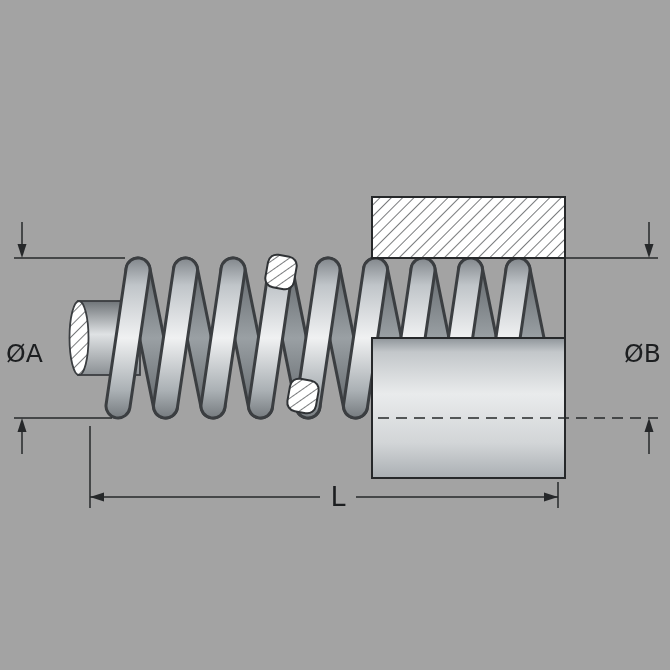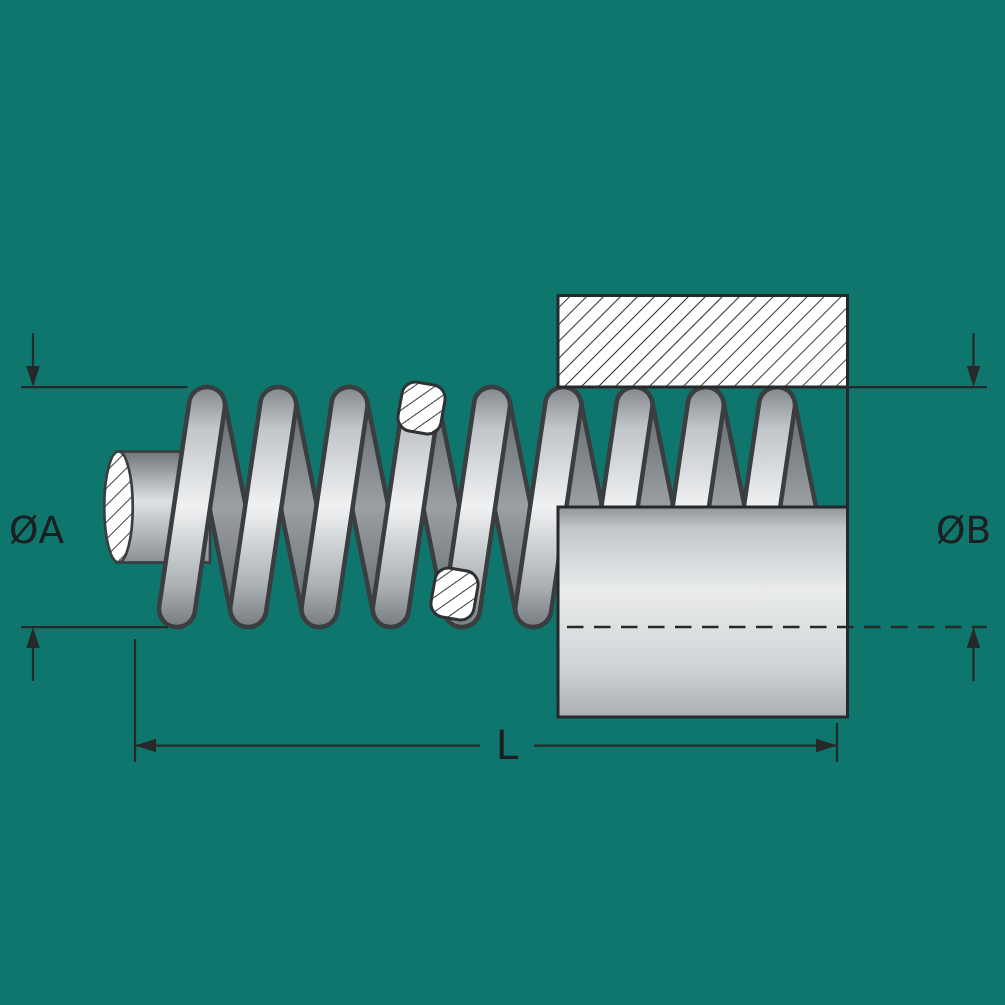--- a/index.html
+++ b/index.html
@@ -1,19 +1,19 @@
 <!DOCTYPE html>
 <html><head>
 <meta charset="utf-8">
 <style>
   html,body{margin:0;padding:0;background:#ffffff;}
   .canvas{
     position:relative;
     width:670px;height:670px;
-    background:#0f766e;
+    background:#a3a3a3;
     font-family:"DejaVu Sans", sans-serif;
     overflow:hidden;
   }
   svg{display:block;}
   text{
     font-family:"DejaVu Sans", sans-serif;
     fill:#1c1e20;
   }
   .dim-label{font-size:25px;}
   .len-label{font-size:27px;}

